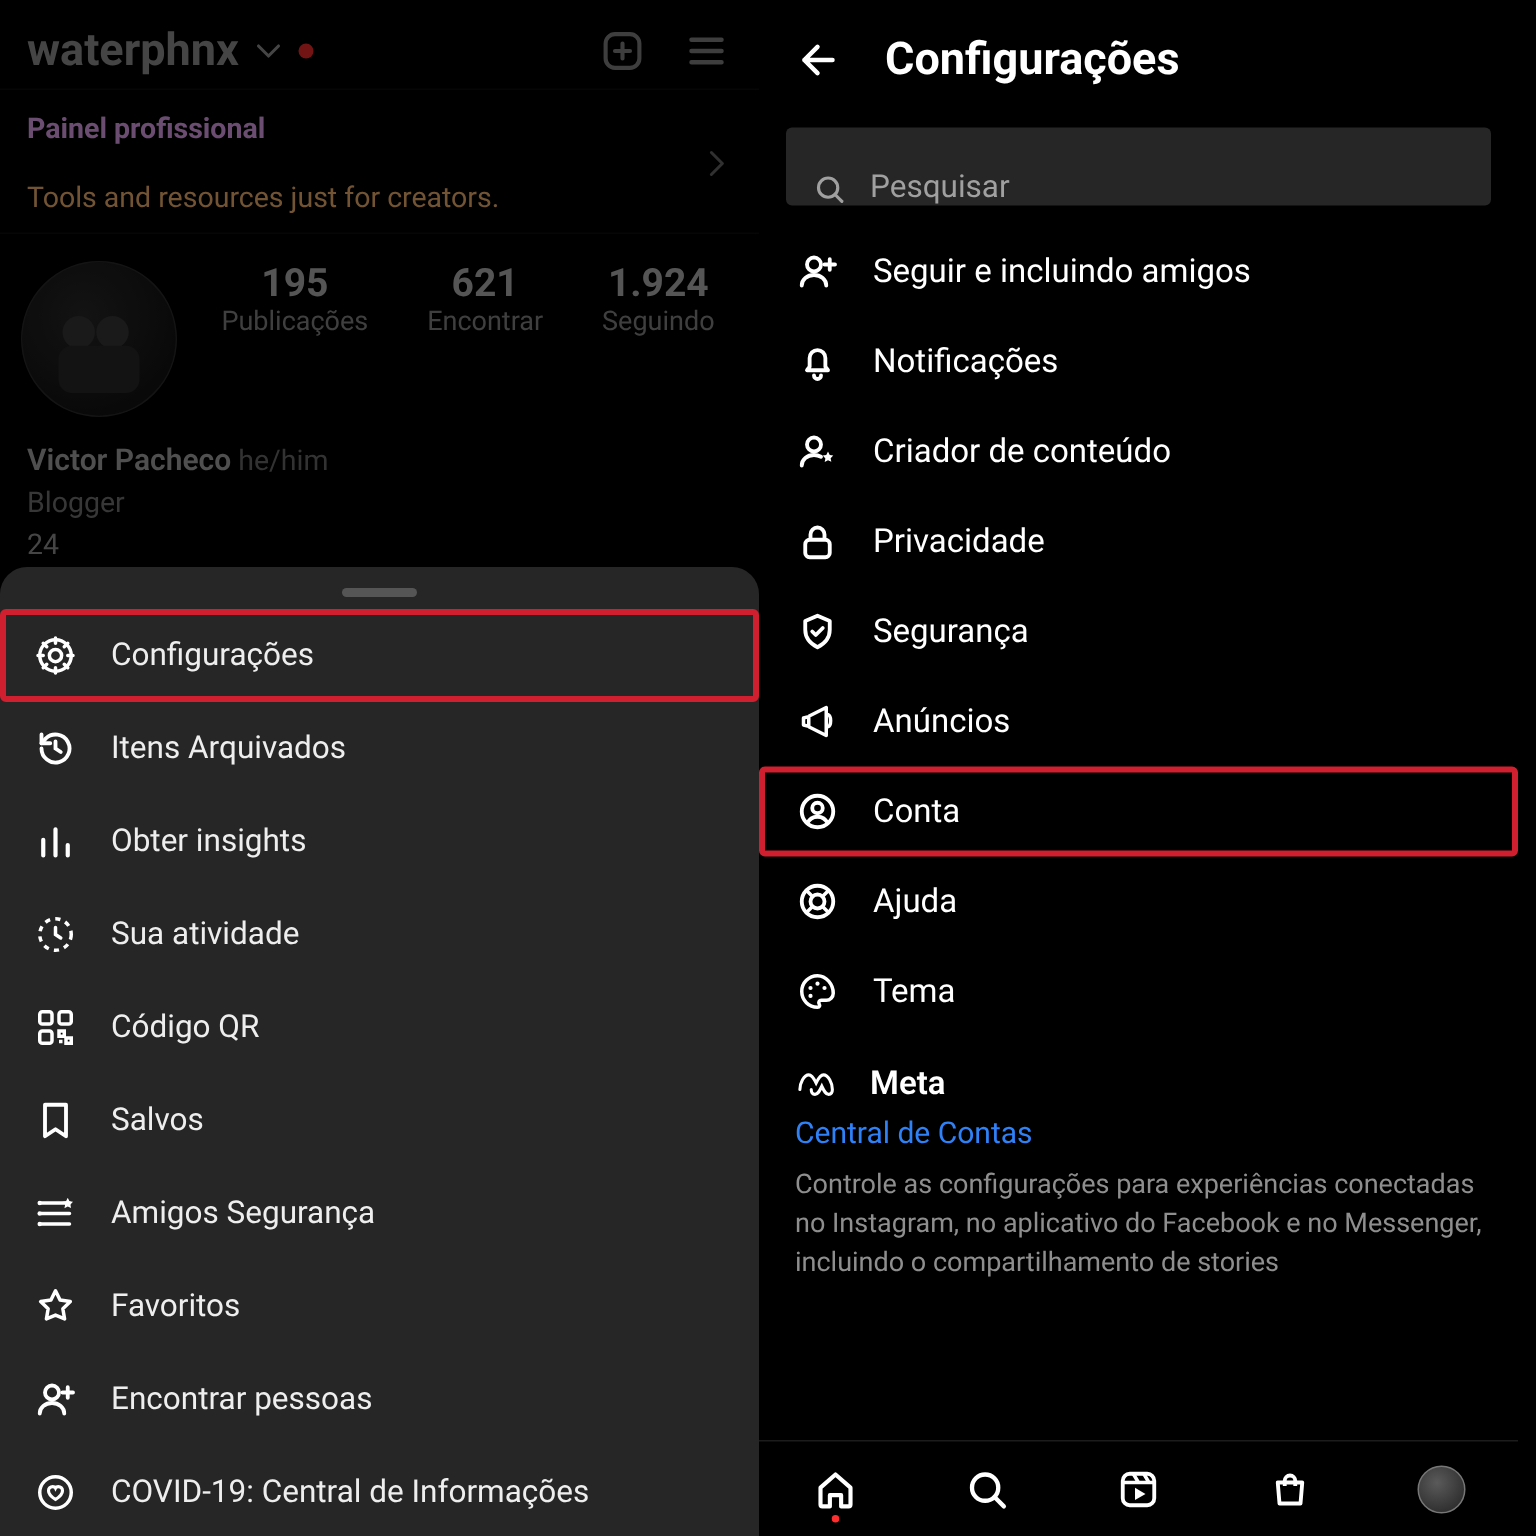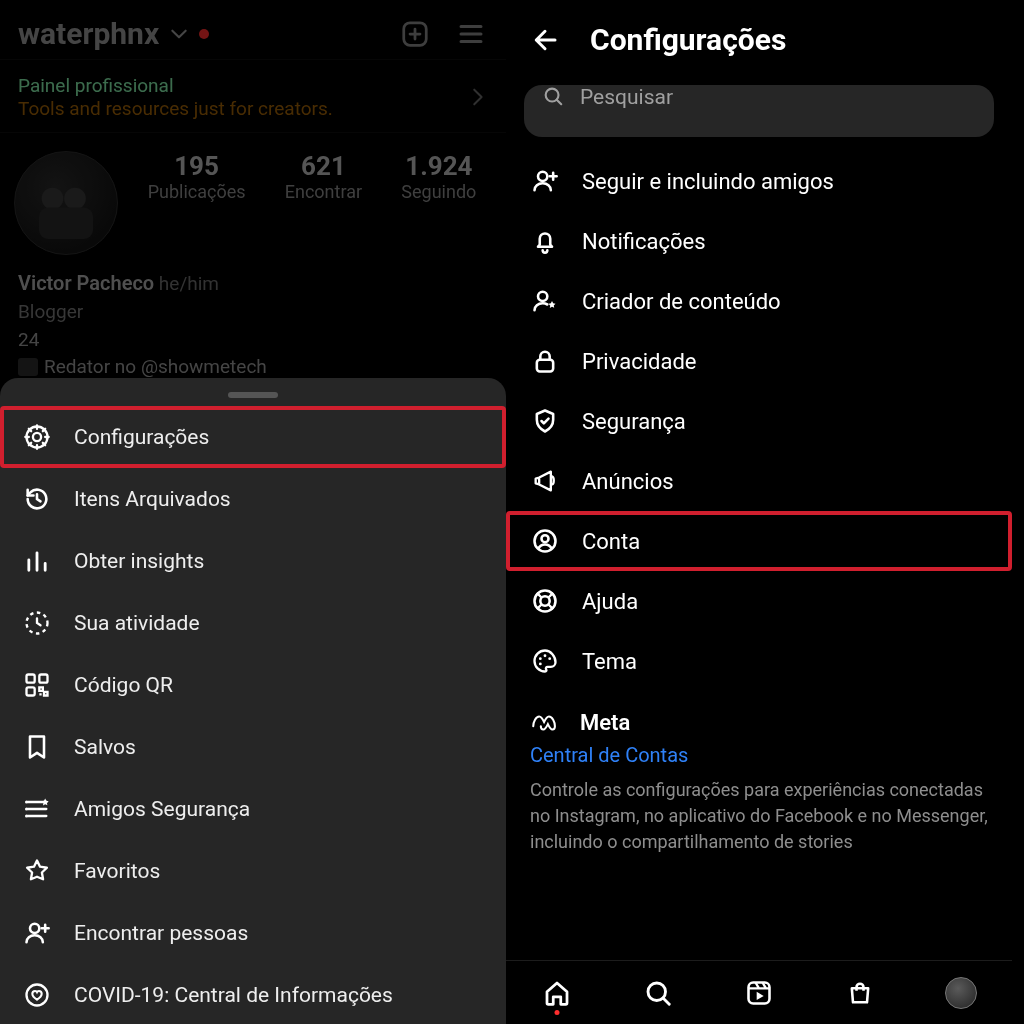--- a/index.html
+++ b/index.html
@@ -15,22 +15,22 @@
   
   .l-header { display: flex; align-items: center; justify-content: space-between; padding: 16px 18px 8px 18px; }
   .l-user { display: flex; align-items: center; gap: 10px; font-size: 30px; font-weight: 700; color: #9a9a9a; }
   .chev-down { display:inline-block; }
   .red-dot { width: 10px; height: 10px; background: #ff2e2e; border-radius: 50%; display:inline-block; }
   .l-actions { display: flex; align-items: center; gap: 22px; color: #8a8a8a; }
   .icon-btn { width: 34px; height: 34px; display:flex; align-items:center; justify-content:center; }
 
   
   .dash { padding: 14px 18px 12px 18px; border-top: 1px solid rgba(255,255,255,0.06); border-bottom: 1px solid rgba(255,255,255,0.06); display:flex; align-items:center; justify-content:space-between; }
-  .dash-text .t1 { font-size: 19px; color: #86efac; font-weight: 400; }
-  .dash-text .t2 { font-size: 19px; color: #a16207; }
+  .dash-text .t1 { font-size: 19px; color: #f0abfc; font-weight: 700; }
+  .dash-text .t2 { font-size: 19px; color: #fdba74; margin-top: 23px; }
 
   
   .statsrow { display:flex; align-items:flex-start; padding: 18px 10px 4px 14px; gap: 10px; }
   .avatar { width: 104px; height: 104px; border-radius: 50%; border: 1px solid #2e2e2e; background: radial-gradient(circle at 40% 35%, #2b2b2b, #0d0d0d); display:flex; align-items:center; justify-content:center; overflow:hidden; }
   .avatar svg { width: 90px; height: 90px; }
   .stats { flex:1; display:flex; justify-content:space-around; text-align:center; }
   .stat .n { font-size: 26px; font-weight: 700; color: #bdbdbd; }
   .stat .l { font-size: 18px; color: #8c8c8c; }
 
   
@@ -46,21 +46,21 @@
   .sheet { position:absolute; left:0; right:0; bottom:0; top: 378px; background: #262626; border-top-left-radius: 18px; border-top-right-radius: 18px; padding-top: 14px; }
   .handle { width: 50px; height: 6px; background: #555; border-radius: 4px; margin: 0 auto 8px auto; }
   .menu { list-style:none; }
   .menu li { display:flex; align-items:center; gap: 22px; padding: 16px 22px; font-size: 21px; color: #eee; }
   .menu li .mi { width: 30px; height: 30px; display:flex; align-items:center; justify-content:center; flex:0 0 30px; color:#fff; }
   .menu li.hl { outline: 4px solid #d01f2e; outline-offset: -4px; border-radius: 4px; }
 
   
   .r-header { display:flex; align-items:center; gap: 30px; padding: 22px 22px 14px 24px; }
   .r-title { font-size: 30px; font-weight: 700; }
-  .search { margin: 14px 18px 8px 18px; background: #262626; border-radius: 18px; height: 52px; display:flex; align-items:flex-start; gap:16px; padding: 0 18px; color: #a0a0a0; font-size: 21px; }
+  .search { margin: 14px 18px 8px 18px; background: #262626; border-radius: 4px; height: 52px; display:flex; align-items:flex-end; gap:16px; padding: 0 18px; color: #a0a0a0; font-size: 21px; }
   .r-list { list-style:none; padding: 6px 0 0 0; }
   .r-list li { display:flex; align-items:center; gap: 22px; padding: 15px 24px; font-size: 22px; }
   .r-list li .mi { width: 30px; height: 30px; display:flex; align-items:center; justify-content:center; flex:0 0 30px; color:#fff; }
   .r-list li.hl { outline: 4px solid #d01f2e; outline-offset: -4px; border-radius: 4px; }
   .meta-sec { padding: 18px 24px 0 24px; }
   .meta-logo { display:flex; align-items:center; gap:24px; font-size:22px; color:#fff; font-weight:600; }
   .meta-link { color: #2f81f7; font-size: 20px; padding-top: 8px; display:block; }
   .meta-desc { color: #8e8e8e; font-size: 18px; line-height:1.45; padding-top: 10px; }
 
   

